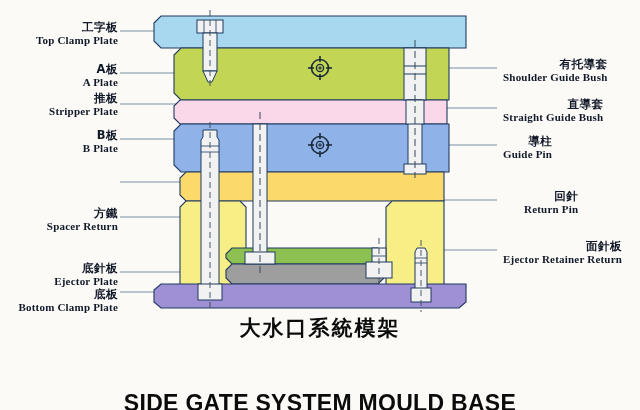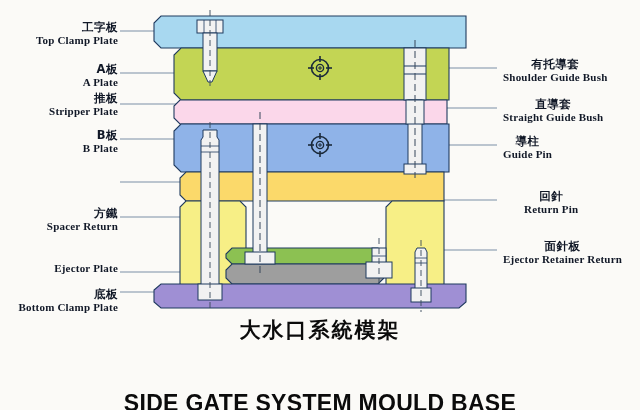--- a/index.html
+++ b/index.html
@@ -9,24 +9,24 @@
     font-family:"Liberation Serif", serif;
     position:relative;
   }
   #stage{position:absolute;left:0;top:0;width:640px;height:410px;}
   #stage > svg{position:absolute;left:0;top:0;}
 
   .lbl{position:absolute;white-space:nowrap;color:#111827;}
   .lbl .cn{display:block;font-family:"DejaVu Sans",sans-serif;font-weight:700;font-size:11.5px;line-height:13px;letter-spacing:.5px;}
   .lbl .en{display:block;font-family:"Liberation Serif",serif;font-weight:700;font-size:11px;line-height:13px;letter-spacing:.2px;}
   .lbl.r{text-align:right;}
-  .lbl.l{text-align:center;}
+  .lbl.l{text-align:right;}
 
   .title{position:absolute;left:0;right:0;text-align:center;color:#0b0b0b;}
-  .title .tcn{font-family:Liberation Serif, serif;font-weight:700;font-size:21px;letter-spacing:2px;line-height:24px;}
+  .title .tcn{font-family:Liberation Mono, monospace;font-weight:700;font-size:21px;letter-spacing:2px;line-height:24px;}
   .title .ten{font-family:"Liberation Sans",sans-serif;font-weight:700;font-size:23px;letter-spacing:.3px;line-height:27px;margin-top:48px;}
 </style>
 </head>
 <body>
 
 <div id="stage">
 
   <svg width="640" height="410" viewBox="0 0 640 410">
     <defs>
       <g id="crosshair">
@@ -157,20 +157,21 @@
     <span class="en">B Plate</span>
   </div>
 
 
   <div class="lbl r" style="left:0;top:207px;width:118px;">
     <span class="cn">方鐵</span>
     <span class="en">Spacer Return</span>
   </div>
 
   <div class="lbl r" style="left:0;top:262px;width:118px;">
+    <span class="cn">底針板</span>
     <span class="en">Ejector Plate</span>
   </div>
 
   <div class="lbl r" style="left:0;top:288px;width:118px;">
     <span class="cn">底板</span>
     <span class="en">Bottom Clamp Plate</span>
   </div>
 
   <div class="lbl l" style="left:503px;top:58px;">
     <span class="cn">有托導套</span>

